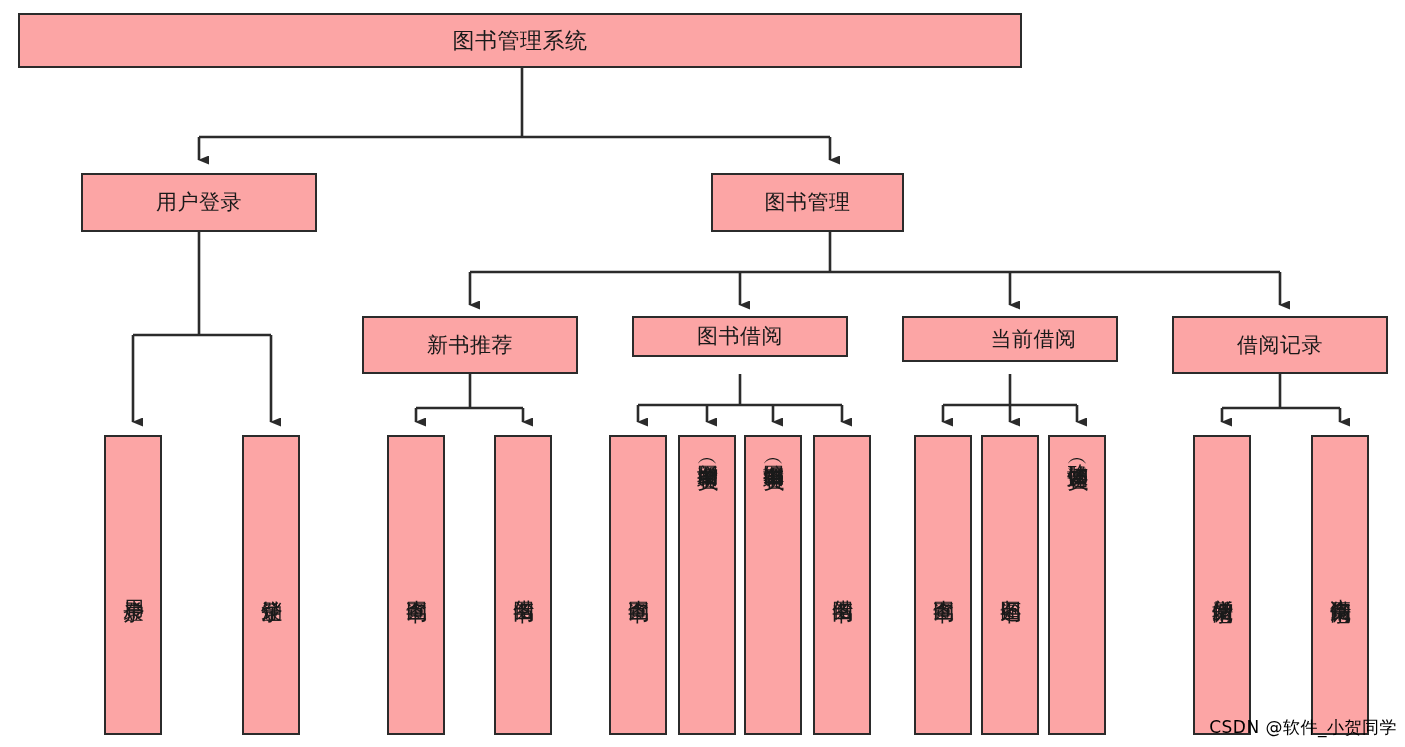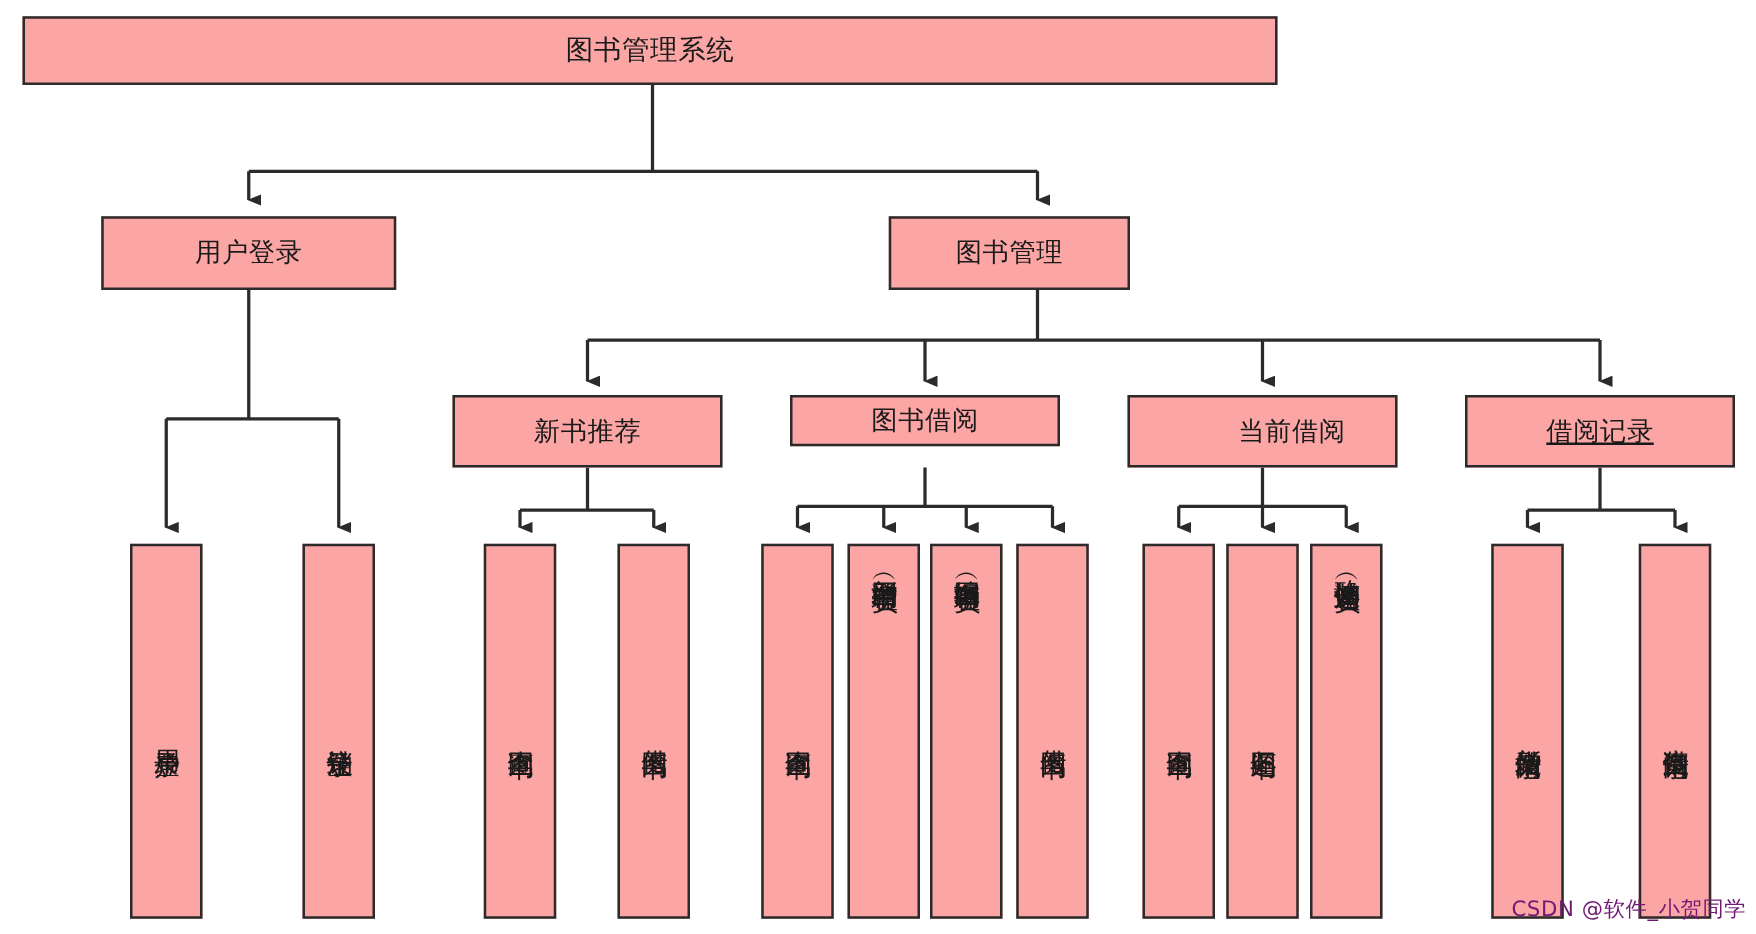--- a/index.html
+++ b/index.html
@@ -70,21 +70,21 @@
   }
   .node.vertical.mid-text {
     align-items: center;
     padding-top: 0;
   }
   #watermark {
     position: absolute;
     right: 8px;
     bottom: 8px;
     font-size: 17px;
-    color: #701a75;
+    color: #000000;
     letter-spacing: 0.5px;
     white-space: nowrap;
     user-select: none;
   }
 </style>
 </head>
 <body>
 
 <div id="diagram-root">
 
@@ -148,24 +148,24 @@
   <div class="node horizontal" style="left:711px; top:173px; width:193px; height:59px;">
     <span class="node-label">图书管理</span>
   </div>
 
   <div class="node horizontal" style="left:362px; top:316px; width:216px; height:58px;align-items:center;">
     <span class="node-label">新书推荐</span>
   </div>
   <div class="node horizontal" style="left:632px; top:316px; width:216px; height:41px;">
     <span class="node-label">图书借阅</span>
   </div>
-  <div class="node horizontal" style="left:902px; top:316px; width:216px; height:58px;padding-left:47px;">
+  <div class="node horizontal" style="left:902px; top:316px; width:216px; height:46px;padding-left:47px;">
     <span class="node-label">当前借阅</span>
   </div>
-  <div class="node horizontal" style="left:1172px; top:316px; width:216px; height:58px;text-decoration:underline;">
+  <div class="node horizontal" style="left:1172px; top:316px; width:216px; height:58px;">
     <span class="node-label">借阅记录</span>
   </div>
 
   <div class="node vertical mid-text" style="left:104px; top:435px; width:58px; height:300px;">
     <span class="node-label">用户登录</span>
   </div>
   <div class="node vertical mid-text" style="left:242px; top:435px; width:58px; height:300px;">
     <span class="node-label">注销登录</span>
   </div>
 

